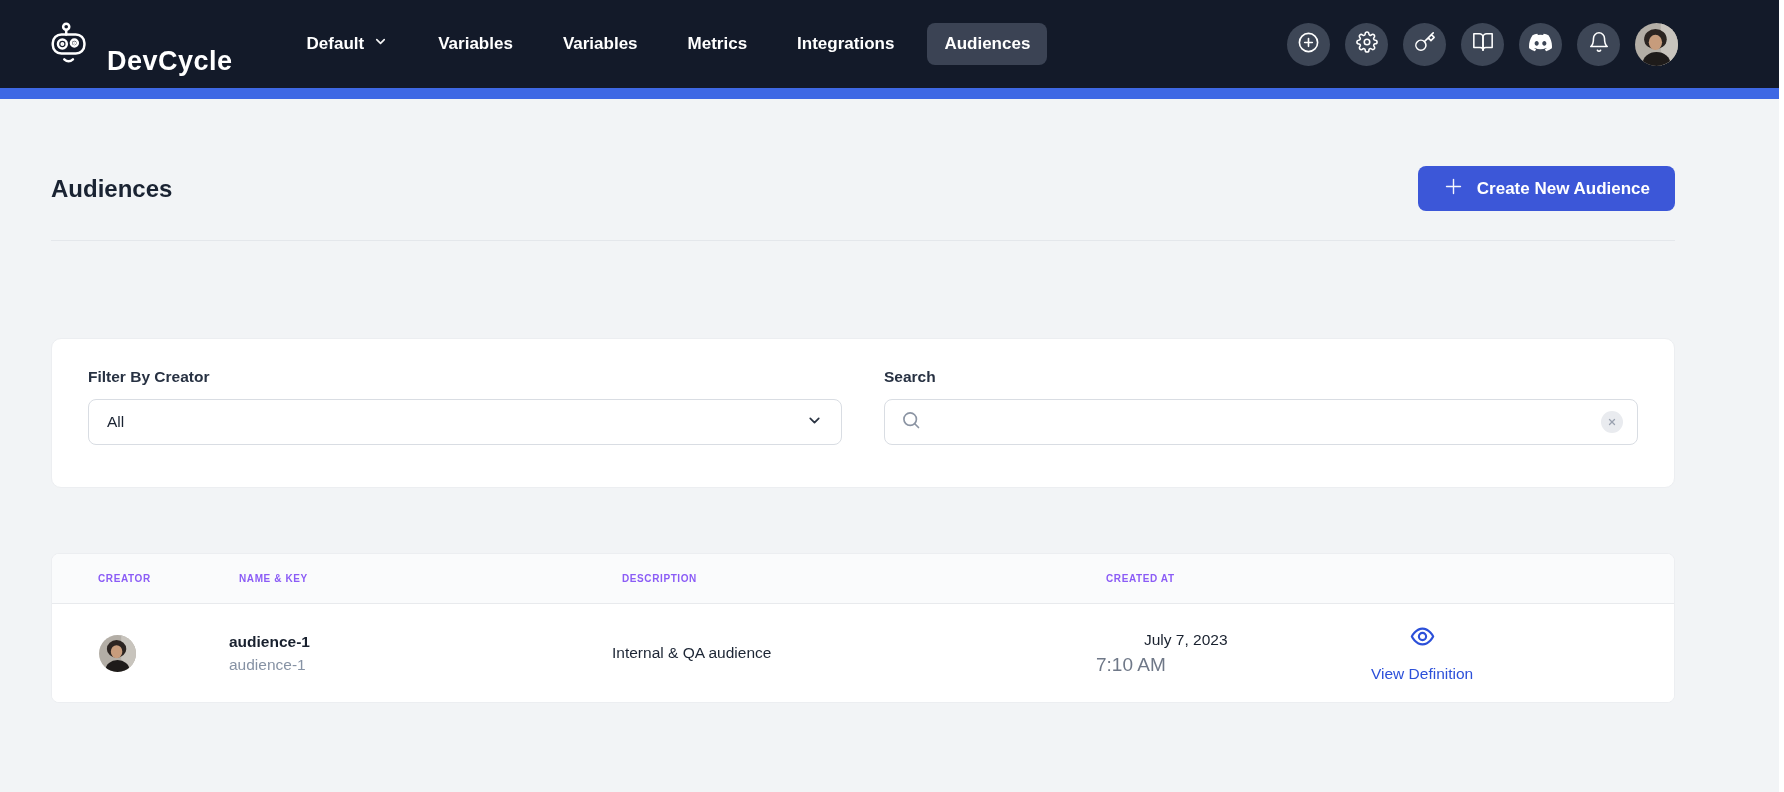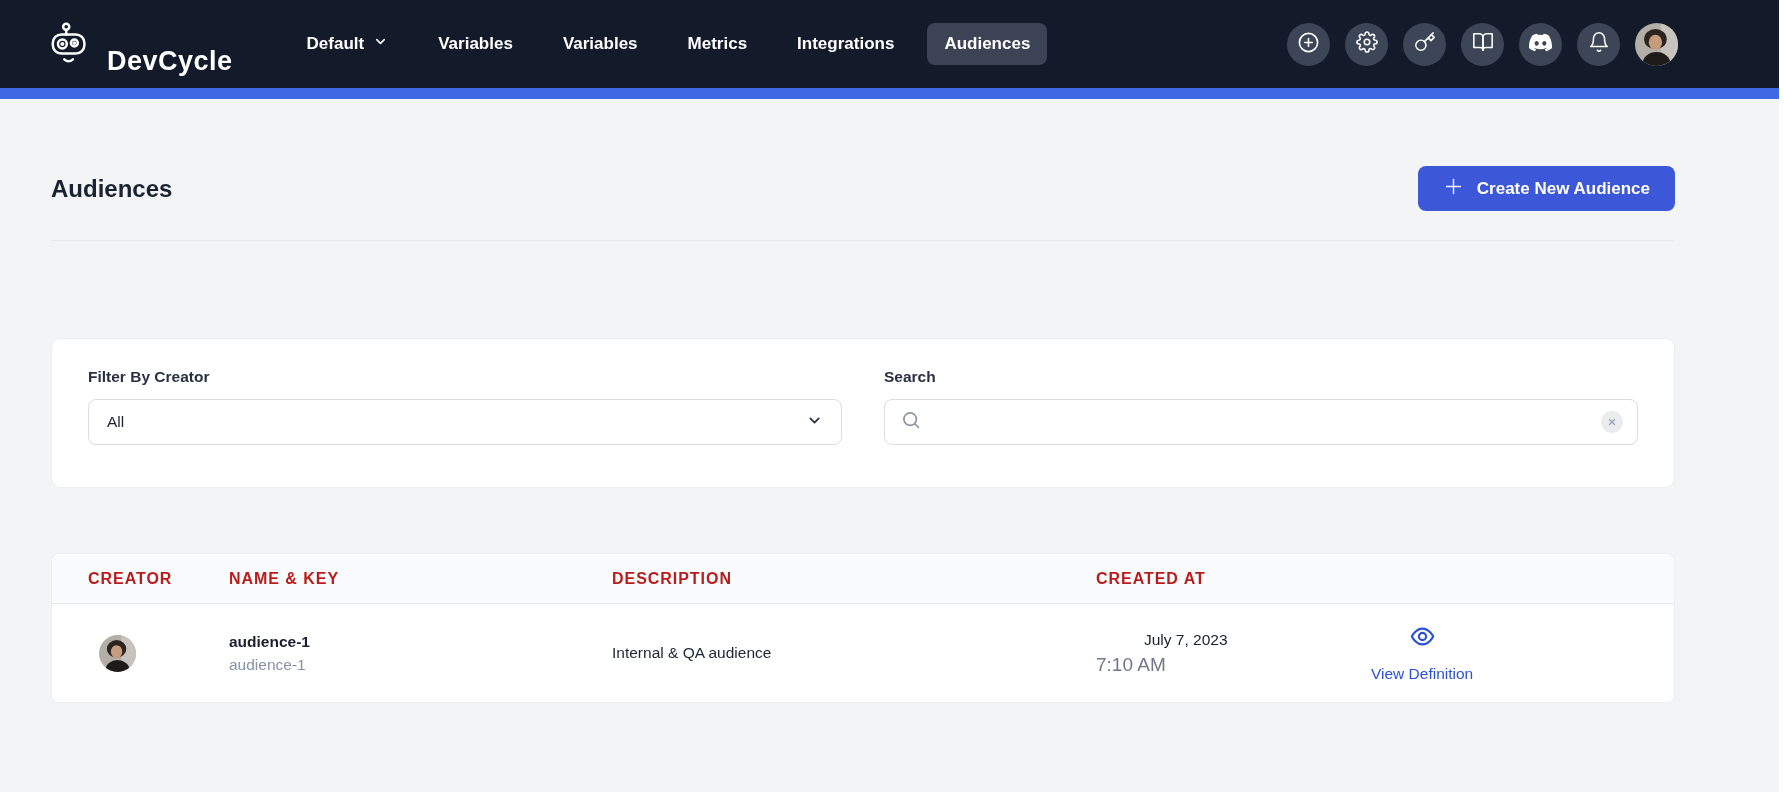--- a/index.html
+++ b/index.html
@@ -205,25 +205,26 @@
     grid-template-columns: 141px 383px 484px 275px 1fr;
     padding: 0 36px;
     align-items: center;
   }
   .t-head {
     height: 50px;
     background: #fafbfc;
     border-bottom: 1px solid #e8eaed;
   }
   .t-head .th {
-    font-size: 16px;
+    font-size: 10px;
     font-weight: 700;
     letter-spacing: 0.06em;
-    color: #b91c1c;
+    color: #8b5cf6;
     text-transform: uppercase;
+    margin-left: 10px;
   }
   .t-row { height: 98px; background: #ffffff; }
   .row-avatar {
     width: 37px;
     height: 37px;
     border-radius: 50%;
     overflow: hidden;
     margin-left: 11px;
   }
   .cell-namekey { display: flex; flex-direction: column; gap: 5px; }

